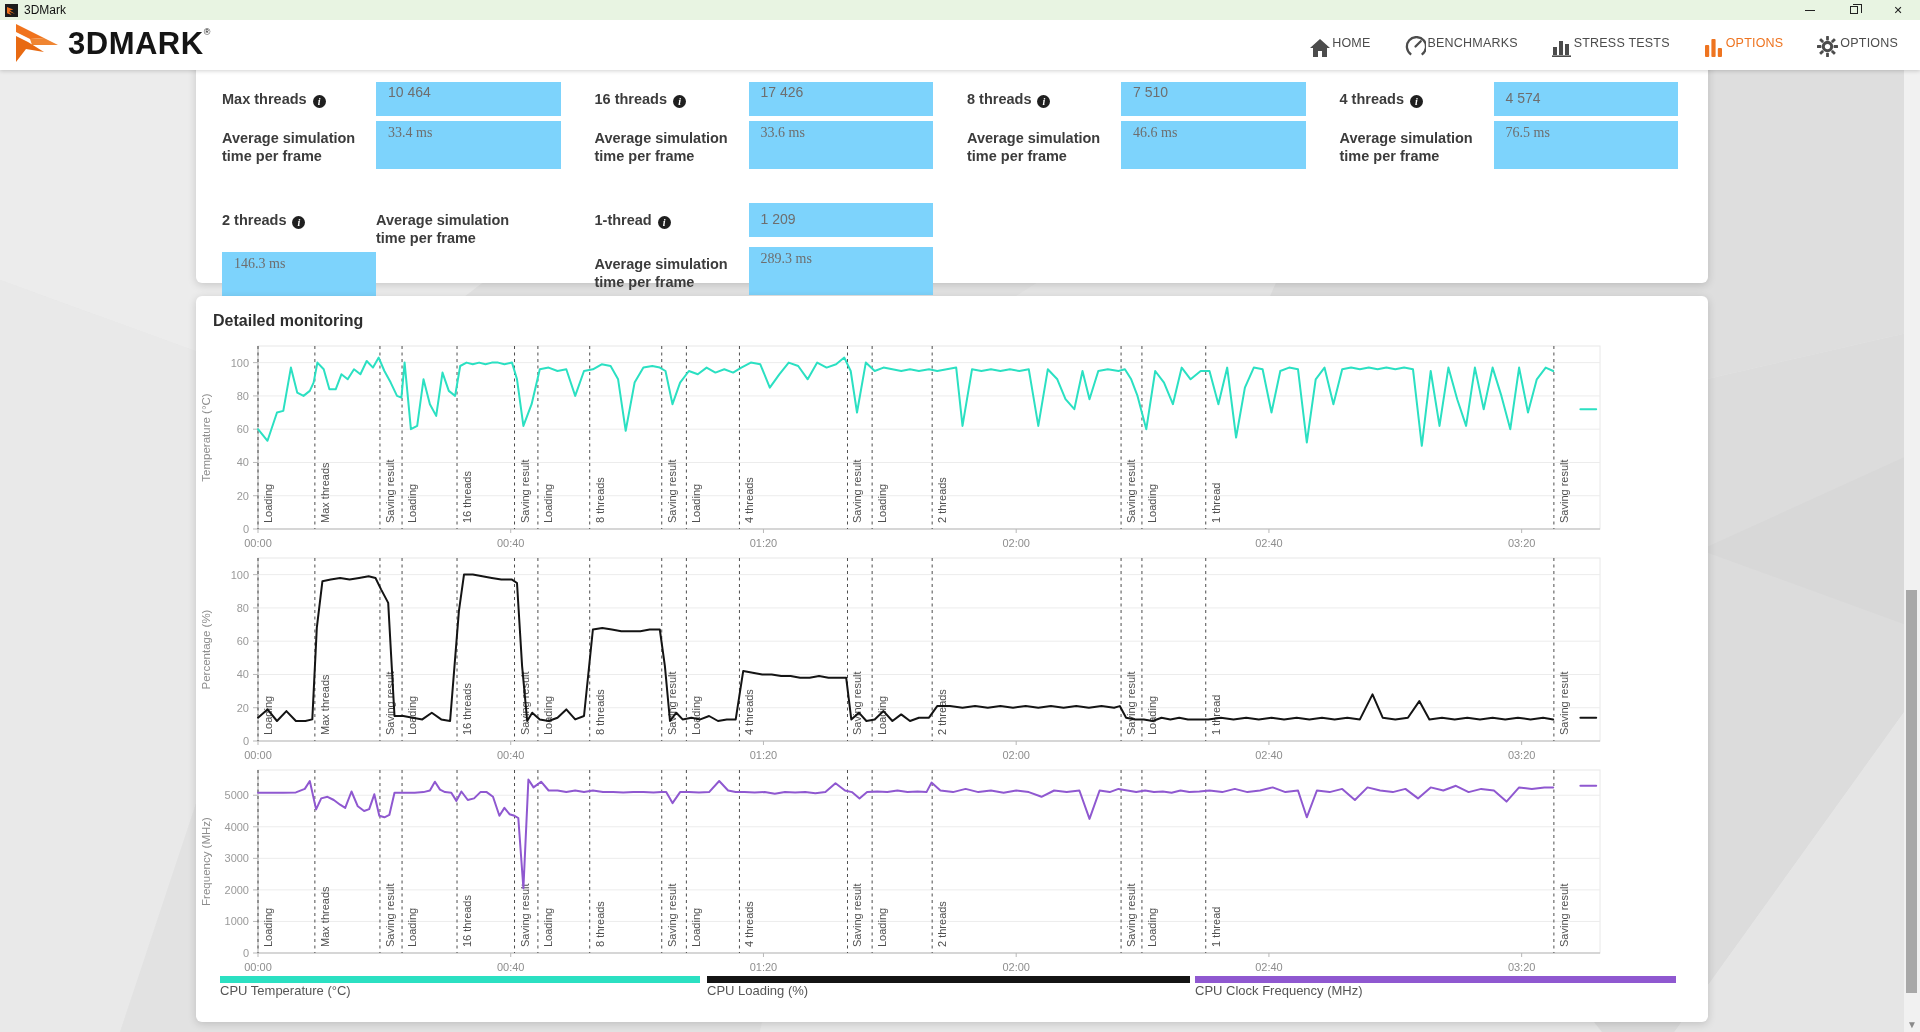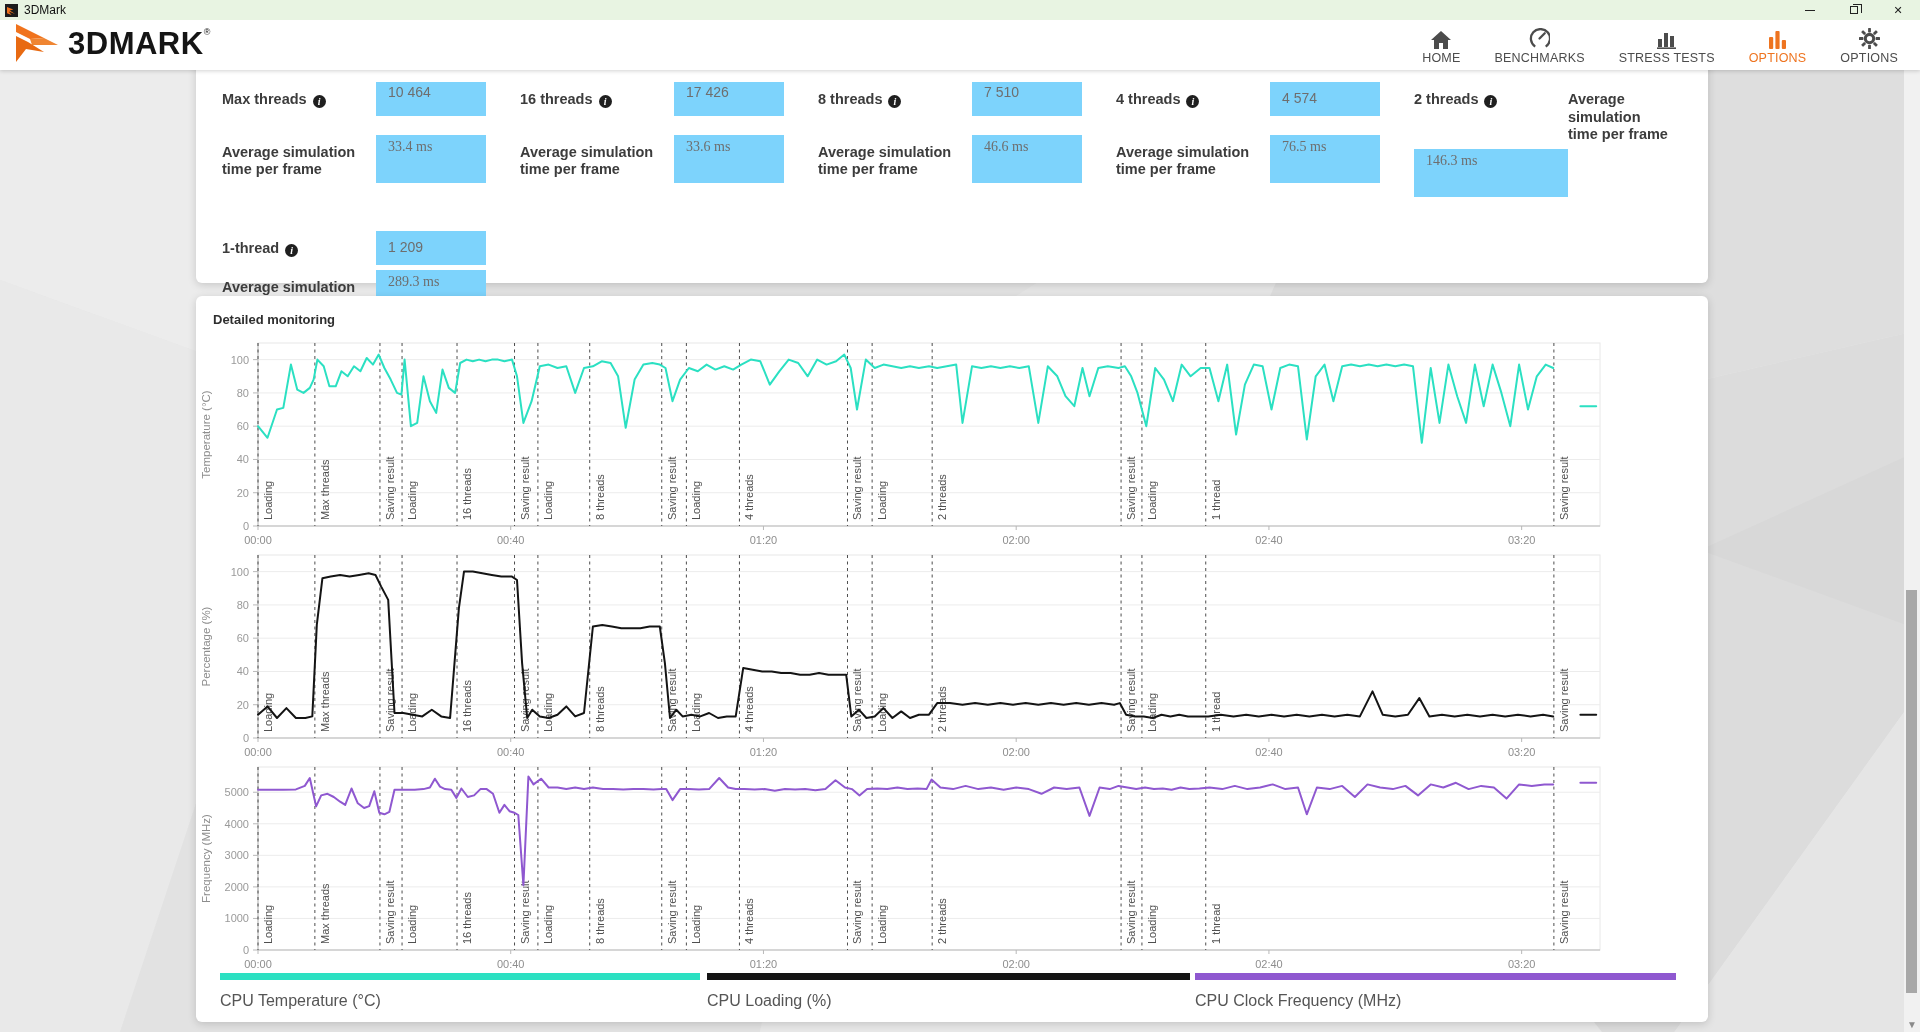--- a/index.html
+++ b/index.html
@@ -20,51 +20,51 @@
   .win-btn .restore:before { content:""; position:absolute; left:2px; top:-3px; width:8px; height:8px; border:1px solid #222; border-bottom:none; border-left:none;}
 
   
   .header { position:absolute; top:20px; left:0; width:1920px; height:50px; background:#ffffff;
     box-shadow:0 1px 4px rgba(0,0,0,.18); z-index:30; display:flex; align-items:center; }
   .brand { display:flex; align-items:flex-start; margin-left:14px; }
   .brand svg { display:block; }
   .brand .brand-text { font-size:31px; font-weight:800; letter-spacing:.5px; color:#151515; line-height:44px; margin-left:2px;}
   .brand .reg { font-size:9px; vertical-align:top; line-height:20px; color:#151515; font-weight:400;}
   .nav { margin-left:auto; margin-right:22px; display:flex; align-items:flex-start; gap:34px; }
-  .nav-item { display:flex; flex-direction:column; gap:2px; color:#4c4c4c; cursor:pointer; padding-top:3px;}
+  .nav-item { display:flex; gap:2px; color:#4c4c4c; cursor:pointer; padding-top:3px;}
   .nav-item .nicon { height:21px; display:flex; align-items:flex-end; justify-content:center; }
   .nav-item .nlabel { font-size:12.5px; letter-spacing:.2px; }
   .nav-item.active { color:#ee7420; }
 
   
   .content { position:absolute; top:70px; left:0; width:1920px; height:962px; overflow:hidden; }
   .bgpattern { position:absolute; top:0; left:0; z-index:0; }
   .card { position:absolute; background:#ffffff; border-radius:6px;
     box-shadow:0 2px 8px rgba(0,0,0,.16); z-index:1; }
   .card1 { top:-28px; left:196px; width:1512px; height:241px; padding:40px 30px 0 26px; }
-  .score-grid { display:grid; grid-template-columns:repeat(5,1fr); column-gap:16px; row-gap:6px;gap:34px; }
+  .score-grid { display:grid; grid-template-columns:repeat(4,1fr); column-gap:16px; row-gap:6px;gap:34px; }
   .score-group { display:grid; grid-template-columns:154px 1fr; row-gap:5px; }
   .sg-label { font-size:14.5px; font-weight:bold; color:#3c3c3c; padding-top:9px; line-height:17.5px; }
   .sg-label .lbl2 { display:block; }
   .info-icon { display:inline-block; width:13px; height:13px; background:#1f1f1f; border-radius:50%;
     color:#fff; font-size:10px; line-height:13px; text-align:center; font-family:"Liberation Serif",serif;
     font-style:italic; font-weight:bold; margin-left:6px; vertical-align:-1px; cursor:pointer;}
   .sg-box { background:#7dd3fc; color:#6e6e6e; font-size:14px; overflow:hidden; }
   .sg-score { height:34px; padding:8px 0 0 12px; }
   .row1 .sg-score .val { display:block; margin-top:-6px; }
   .sg-avg { height:48px; padding:4px 0 0 12px;font-family:Liberation Serif, serif; }
 
   .card2 { top:226px; left:196px; width:1512px; height:726px; padding:14px 0 0 0; }
-  .mon-title { font-size:13px; font-weight:bold; color:#2e2e2e; margin:2px 0 10px 17px; }
+  .mon-title { font-size:16px; font-weight:bold; color:#2e2e2e; margin:2px 0 10px 17px; }
   .chart-stack { display:flex; flex-direction:column; }
   .chart-stack svg { display:block; }
   .legend { display:flex; padding-left:24px; margin-top:0px; }
   .legend-item { cursor:pointer; }
   .legend-bar { height:7px; }
-  .legend-label { font-size:16px; color:#555; margin-top:12px; }
+  .legend-label { font-size:13px; color:#555; margin-top:0; }
 
   
   .scrollbar { position:absolute; top:0; right:0; width:16px; height:962px; background:#f1f1f1; z-index:5; }
   .scroll-thumb { position:absolute; left:2px; top:520px; width:11px; height:403px; background:#a8a8a8; cursor:pointer;}
   .scroll-arrow { position:absolute; left:0; bottom:2px; width:16px; text-align:center; color:#8a8a8a; font-size:10px; cursor:pointer;}
 
   text { font-family:"Liberation Sans", sans-serif; }
 </style>
 </head>
 <body>

